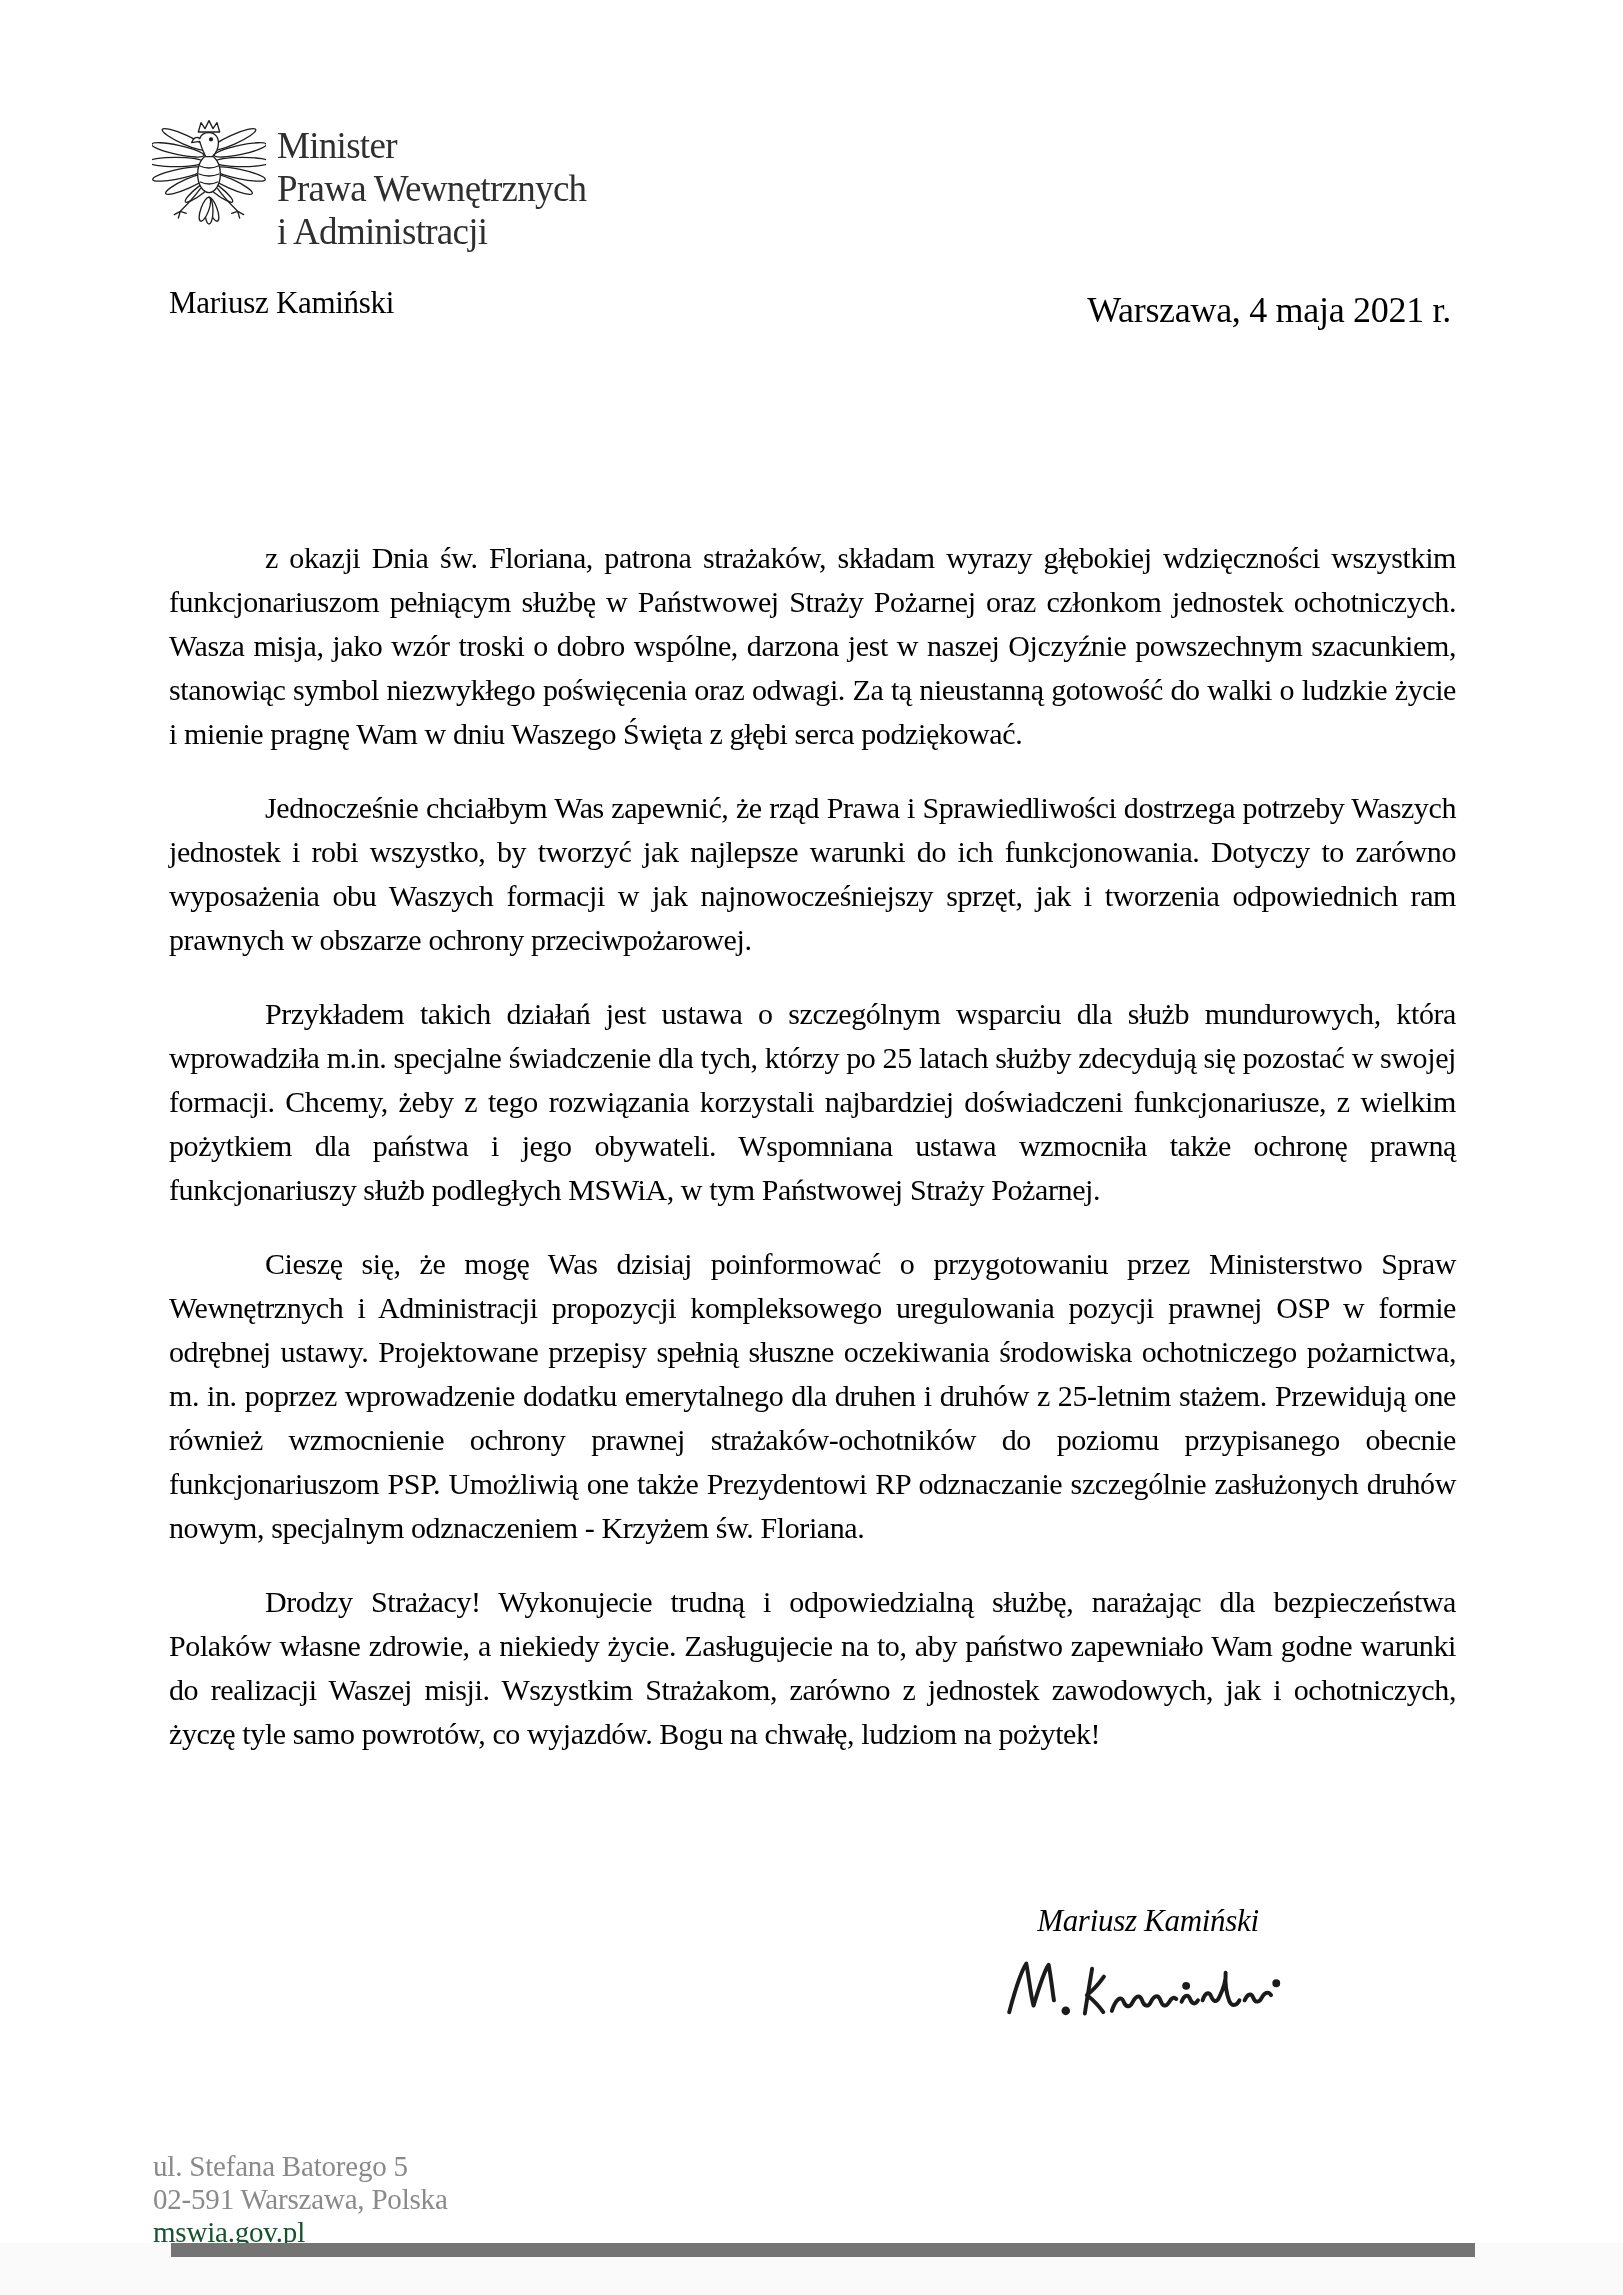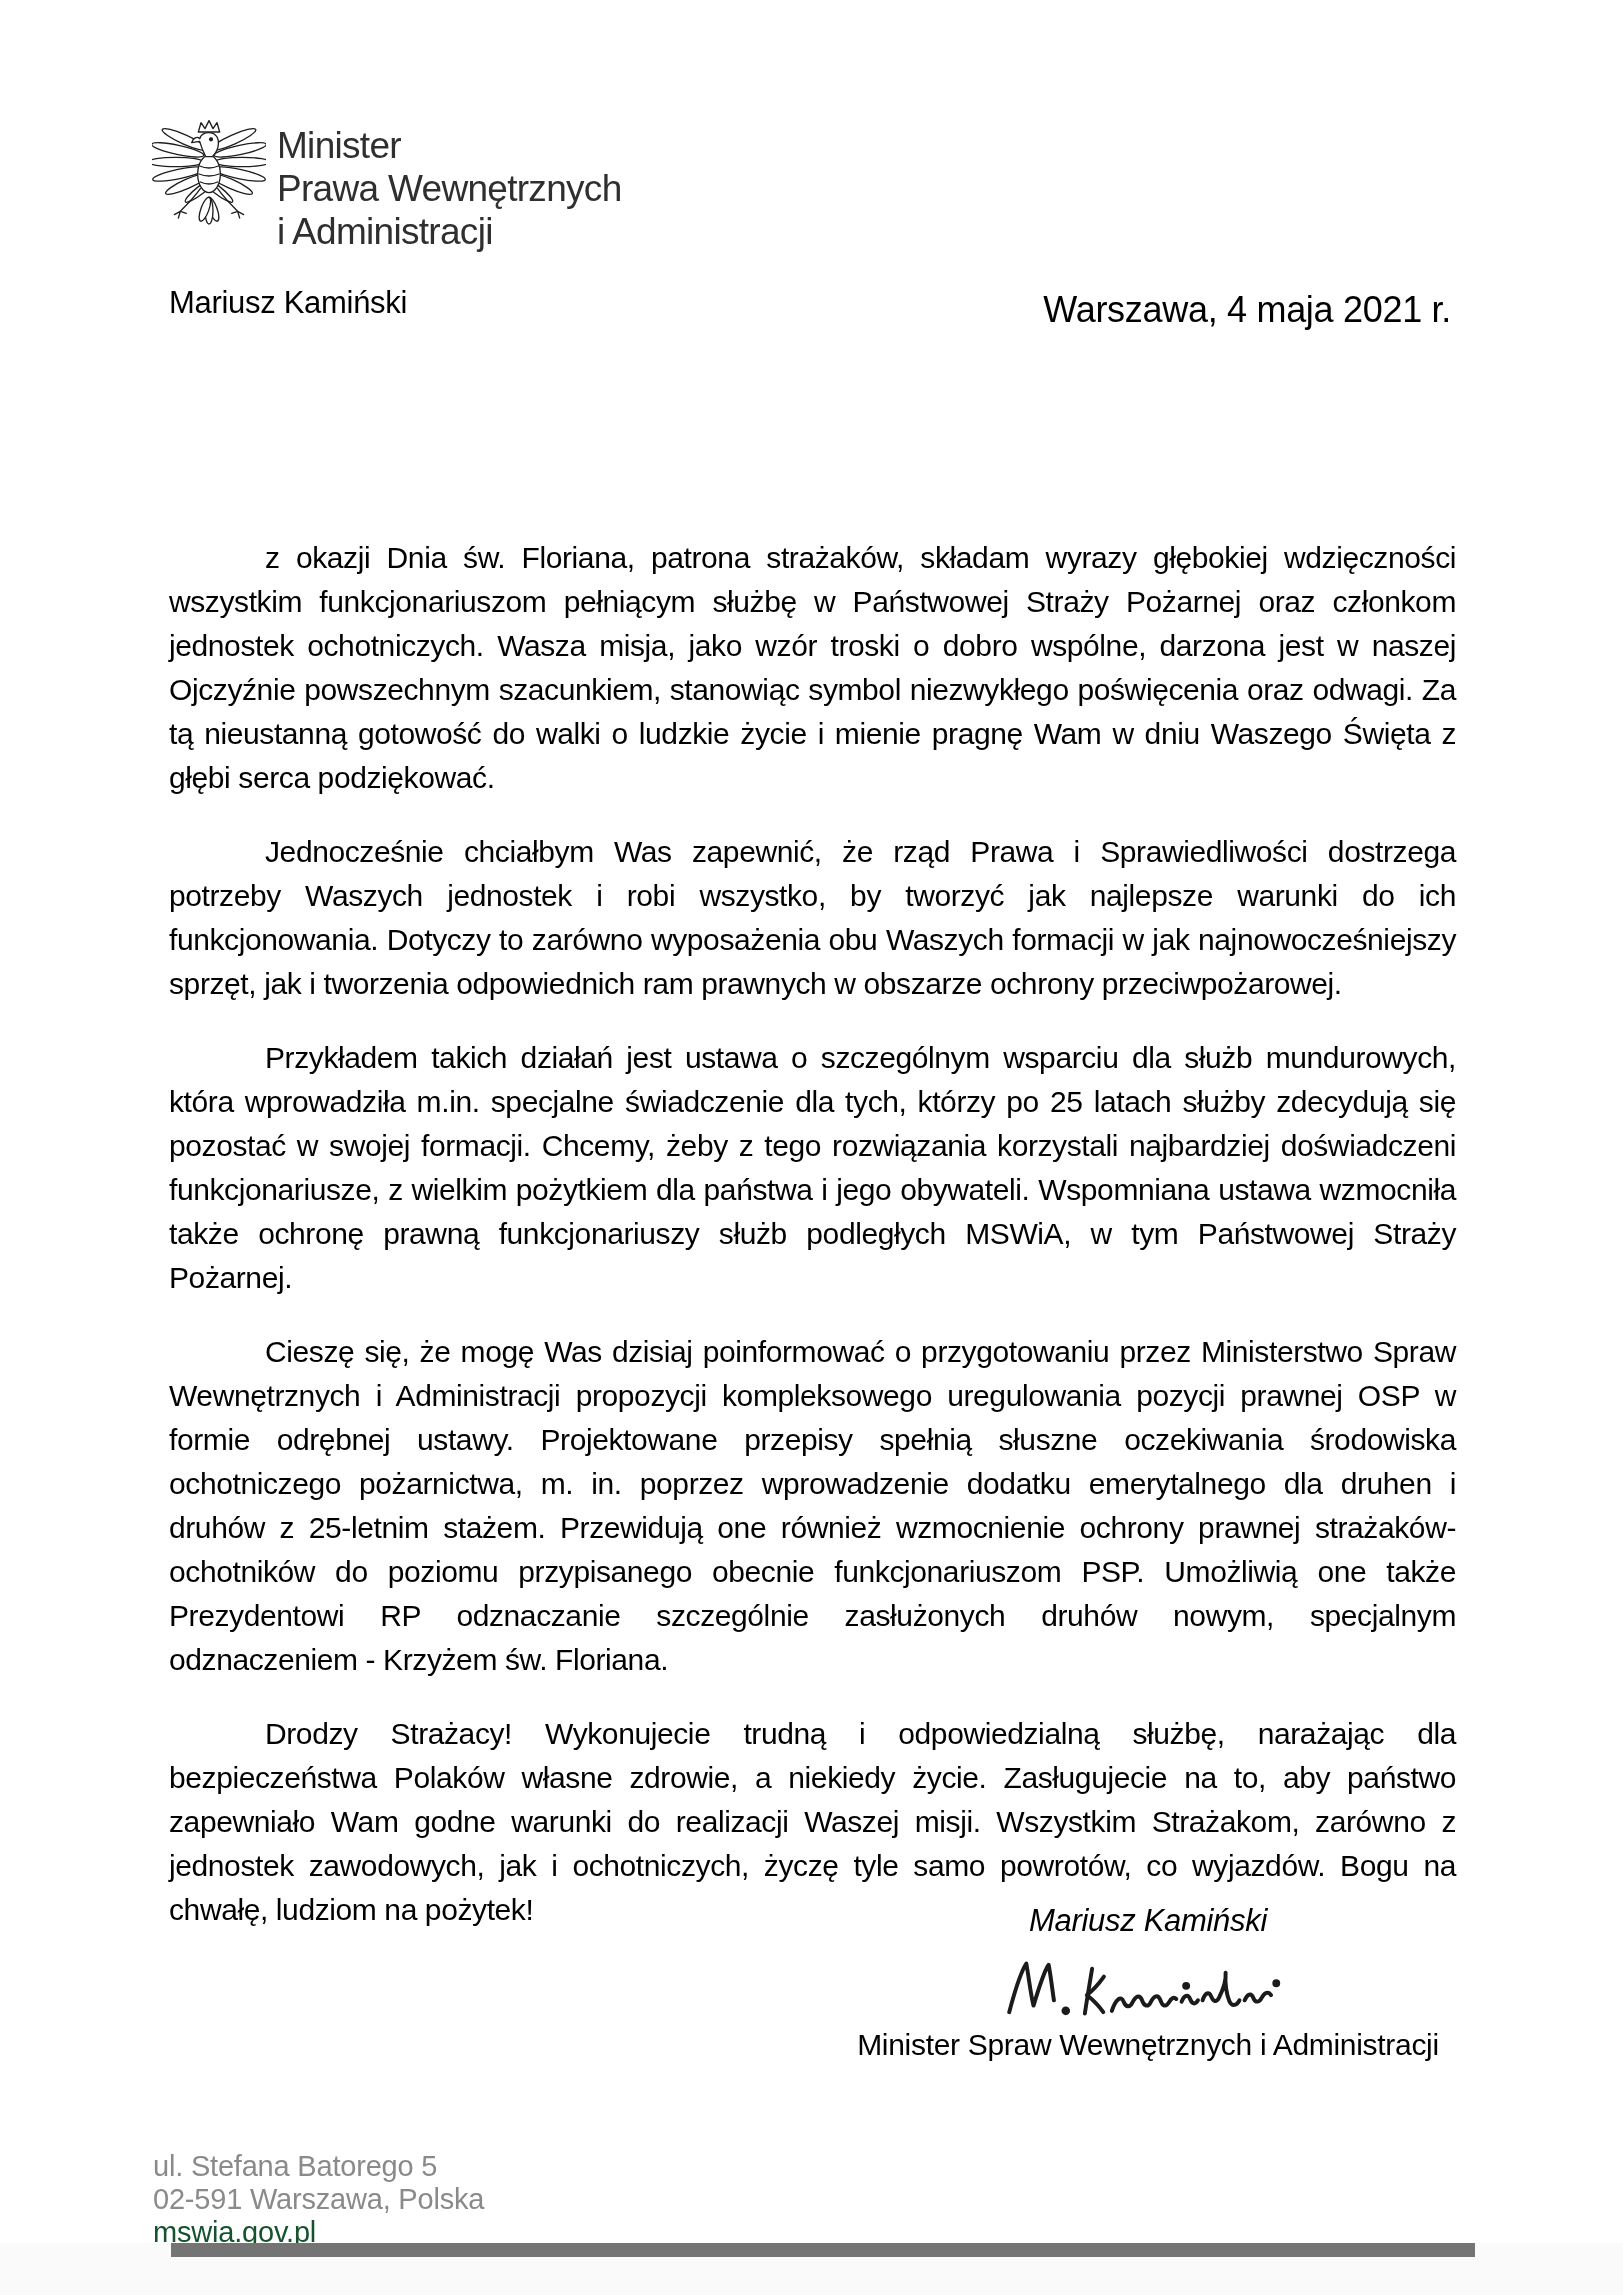--- a/index.html
+++ b/index.html
@@ -1,18 +1,18 @@
 <!DOCTYPE html>
 <html lang="pl" style="--ministry-title: #2f2f2f; --body-text: #000000; --footer-muted: #8a8a8a; --bottom-bar: #747474;font-size:10.5px"><head>
 <meta charset="utf-8">
 <style>
   html,body { margin:0; padding:0; background:#ffffff; }
   .page {
     position:relative; width:1623px; height:2295px; background:#ffffff;
-    font-family:Liberation Sans, sans-serif; color:#000;
+    font-family:Liberation Serif, serif; color:#000;
     overflow:hidden;
   }
 
   
   .emblem { position:absolute; left:152px; top:118px; width:114px; height:130px; }
   .emblem svg { width:100%; height:100%; }
   .ministry {
     position:absolute; left:277px; top:124px;
     font-size:37px; line-height:43px; letter-spacing:-0.7px;
     color:var(--ministry-title,#2f2f2f);
@@ -127,21 +127,20 @@
         <path d="M140 24 C136 48 132 72 129 92"></path>
         <path d="M158 36 C148 50 140 58 132 64 C142 72 150 80 157 90"></path>
         <path d="M170 88 C176 70 184 64 188 74 C191 82 197 84 201 76 C206 66 212 62 216 72 C219 81 225 83 229 75 C234 65 240 62 244 72 C247 81 252 83 257 75 C260 69 264 66 268 70"></path>
         <path d="M276 74 C280 64 286 62 289 70 C292 78 297 79 301 72"></path>
         <path d="M308 72 C312 60 318 58 321 66 C324 74 329 76 333 68 C338 58 344 42 343 30 C342 46 344 62 349 74 C353 82 360 80 364 72"></path>
         <path d="M372 72 C376 62 382 60 385 68 C388 76 394 76 398 68 C402 60 408 58 412 64"></path>
         <circle cx="283" cy="50" r="3" fill="#1b1b1b"></circle>
         <circle cx="420" cy="46" r="3" fill="#1b1b1b"></circle>
       </g>
     </svg>
-    <div class="sig-title">Minister Spraw Wewnętrznych i Administracji</div>
   </div>
 
   <footer class="page-footer">
     <div class="addr">ul. Stefana Batorego 5</div>
     <div class="addr">02-591 Warszawa, Polska</div>
     <div class="site">mswia.gov.pl</div>
   </footer>
 
   <div class="bottom-band">
     <div class="bottom-bar"></div>

